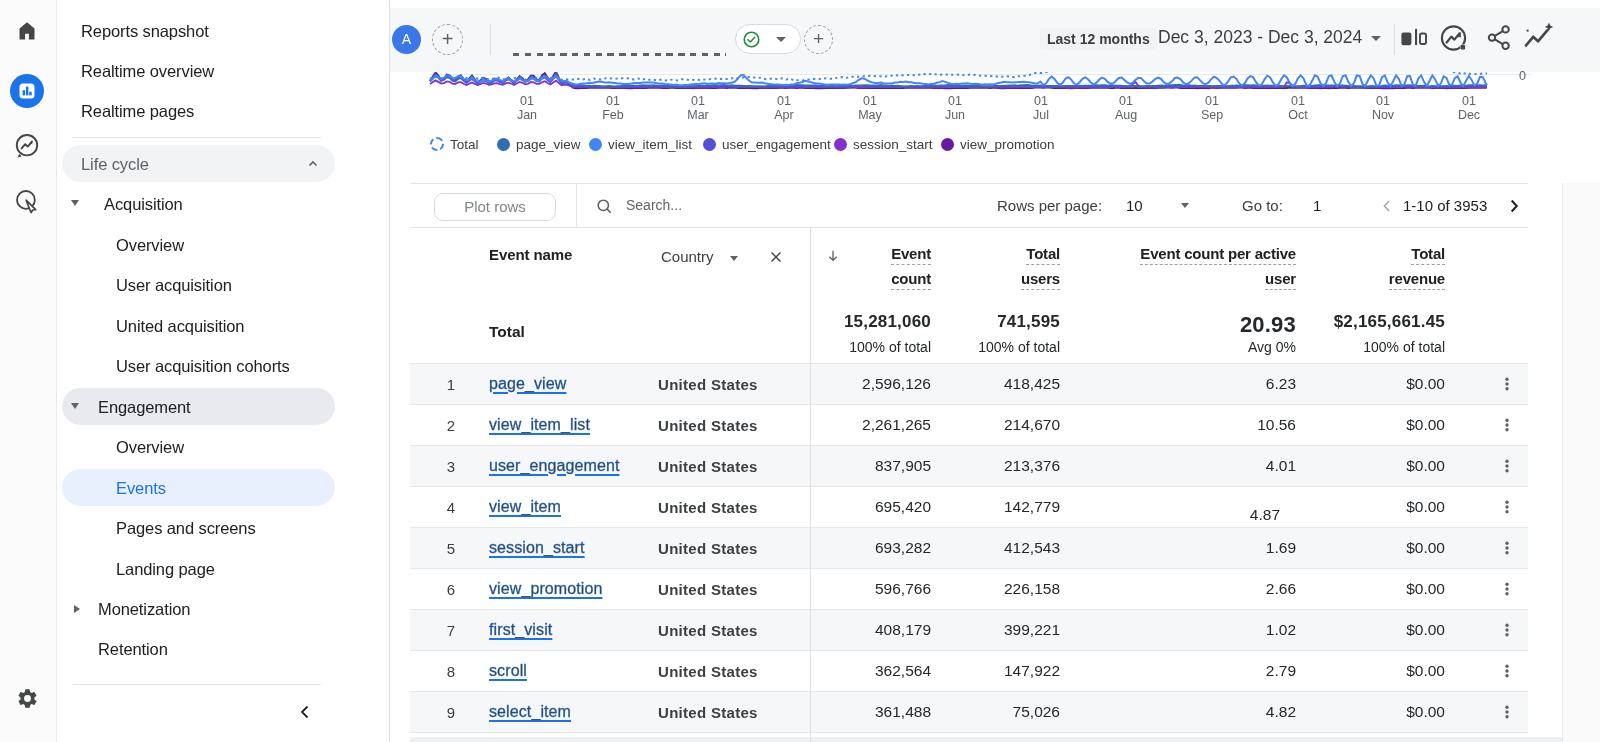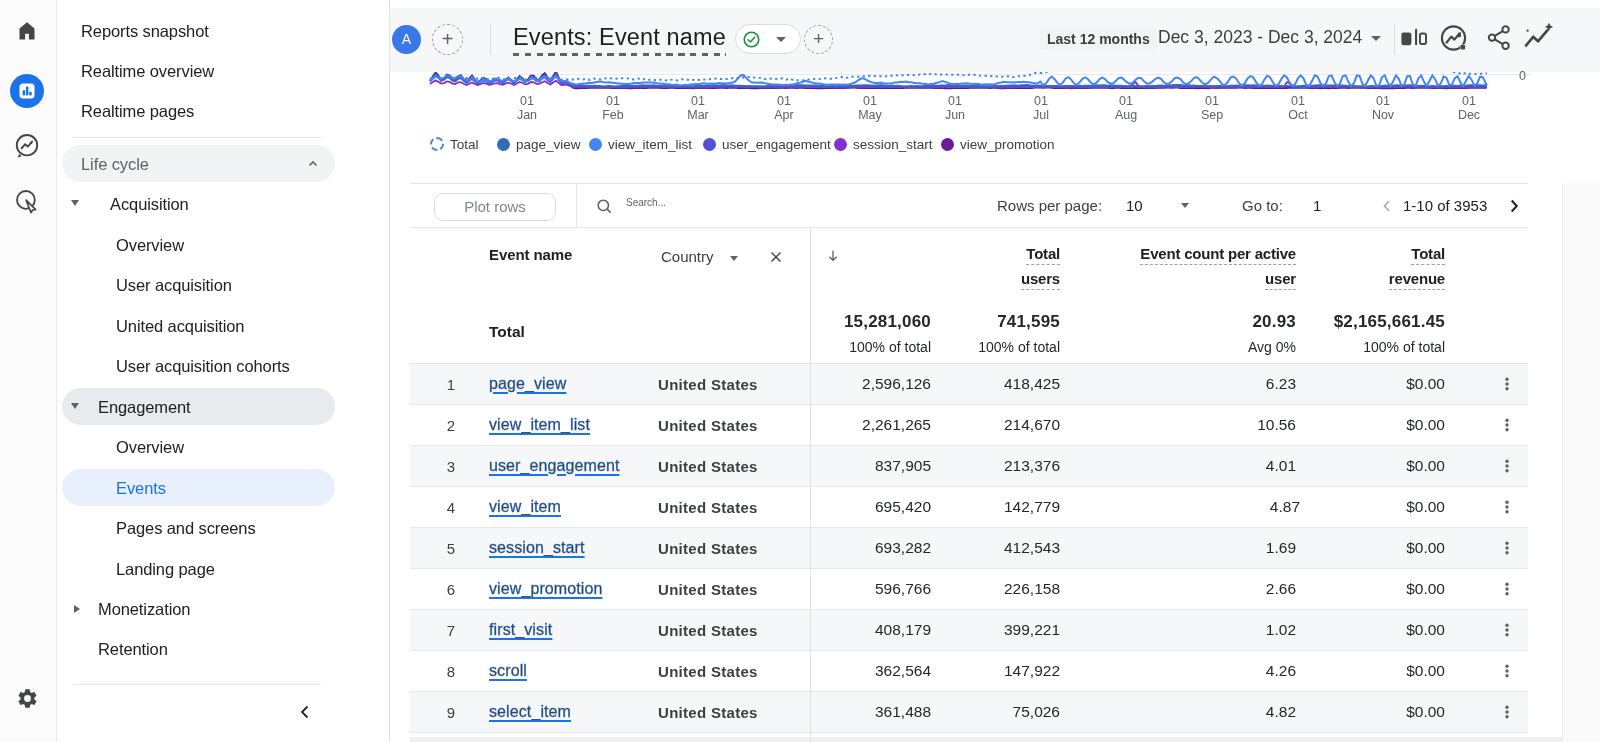--- a/index.html
+++ b/index.html
@@ -59,21 +59,21 @@
   <div class="navitem" style="left:24px;top:22px;">Reports snapshot</div>
   <div class="navitem" style="left:24px;top:62px;">Realtime overview</div>
   <div class="navitem" style="left:24px;top:102px;">Realtime pages</div>
   <div style="position:absolute;left:16px;top:137px;width:248px;height:1px;background:#e3e6e8;"></div>
   <div class="pill" style="top:145px;background:#f1f3f4;"></div>
   <div class="navitem" style="left:24px;top:154.5px;color:#5f6368;">Life cycle</div>
   <svg width="12" height="12" viewBox="0 0 12 12" style="position:absolute;left:250px;top:158px;" fill="none" stroke="#5f6368" stroke-width="1.6">
       <path d="M2.5 7.5 6 4l3.5 3.5"></path>
     </svg>
   <div class="tri" style="left:14px;top:200px;border-left:4.5px solid transparent;border-right:4.5px solid transparent;border-top:6px solid #5f6368;"></div>
-  <div class="navitem" style="left:53px;top:195px;text-align:center;">Acquisition</div>
+  <div class="navitem" style="left:47px;top:195px;text-align:center;">Acquisition</div>
   <div class="navitem" style="left:59px;top:235.5px;">Overview</div>
   <div class="navitem" style="left:59px;top:276px;text-align:center;">User acquisition</div>
   <div class="navitem" style="left:59px;top:316.5px;">United acquisition</div>
   <div class="navitem" style="left:59px;top:357px;">User acquisition cohorts</div>
   <div class="pill" style="top:388px;background:#e9eaee;"></div>
   <div class="tri" style="left:14px;top:403px;border-left:4.5px solid transparent;border-right:4.5px solid transparent;border-top:6px solid #5f6368;"></div>
   <div class="navitem" style="left:41px;top:397.5px;">Engagement</div>
   <div class="navitem" style="left:59px;top:438px;">Overview</div>
   <div class="pill" style="top:469px;background:#e8f0fe;"></div>
   <div class="navitem" style="left:59px;top:478.5px;color:#1a73e8;">Events</div>
@@ -87,21 +87,20 @@
       <path d="M10.5 2.5 5 8l5.5 5.5"></path>
     </svg>
 </div>
 
 <div class="main">
   <div class="hdrband"></div>
 
   <div style="position:absolute;left:2px;top:25px;width:29px;height:29px;border-radius:50%;background:#3b78e7;color:#fff;font-size:14px;text-align:center;line-height:29px;">A</div>
   <div style="position:absolute;left:42px;top:24px;width:31px;height:31px;border-radius:50%;border:1.6px dashed #9aa0a6;color:#5f6368;font-size:20px;font-weight:300;text-align:center;line-height:28px;">+</div>
   <div style="position:absolute;left:100px;top:24px;width:1px;height:31px;background:#dadce0;"></div>
-  <div style="position:absolute;left:123px;top:24px;font-size:23.5px;color:#202124;letter-spacing:0.15px;">Events: Event name</div>
     <div style="position:absolute;left:123px;top:53px;width:213px;height:2.6px;background:repeating-linear-gradient(90deg,#5f6368 0 6.5px,transparent 6.5px 11.8px);"></div>
   <div style="position:absolute;left:345px;top:24px;width:66px;height:30px;border-radius:15px;border:1px solid #dadce0;background:#fff;"></div>
   <svg width="19" height="19" viewBox="0 0 24 24" style="position:absolute;left:352px;top:30px;" fill="none" stroke="#1e8e3e" stroke-width="2">
       <circle cx="12" cy="12" r="9.2"></circle>
       <path d="m7.6 12.3 2.9 2.9 5.6-6" stroke-linecap="round" stroke-linejoin="round"></path>
     </svg>
   <div class="tri" style="left:386px;top:37px;border-left:5px solid transparent;border-right:5px solid transparent;border-top:5.5px solid #5f6368;"></div>
   <div style="position:absolute;left:414px;top:25px;width:29px;height:29px;border-radius:50%;border:1.6px dashed #9aa0a6;color:#5f6368;font-size:19px;font-weight:300;text-align:center;line-height:26px;">+</div>
 
   <div style="position:absolute;left:650px;top:28px;height:22px;background:#f1f3f4;border-radius:4px;padding:0 7px;font-size:14px;font-weight:bold;color:#3c4043;line-height:22px;">Last 12 months</div>
@@ -195,21 +194,21 @@
     </div>
 
   <div class="tablewrap">
 
     <div style="position:absolute;left:24px;top:9px;width:122px;height:28px;border:1px solid #dadce0;border-radius:9px;color:#80868b;font-size:15px;text-align:center;line-height:26px;">Plot rows</div>
     <div style="position:absolute;left:166px;top:0px;width:1px;height:43px;background:#e3e6e8;"></div>
     <svg width="19" height="19" viewBox="0 0 24 24" style="position:absolute;left:185px;top:13px;" fill="none" stroke="#5f6368" stroke-width="2">
         <circle cx="10.5" cy="10.5" r="6.5"></circle>
         <path d="m15.3 15.3 4.6 4.6"></path>
       </svg>
-    <div style="position:absolute;left:216px;top:13px;font-size:10px;color:#5f6368;">Search...</div>
+    <div style="position:absolute;left:216px;top:13px;font-size:14px;color:#5f6368;">Search...</div>
     <div style="position:absolute;left:587px;top:13px;font-size:15px;color:#3c4043;">Rows per page:</div>
     <div style="position:absolute;left:716px;top:13px;font-size:15px;color:#202124;">10</div>
     <div class="tri" style="left:771px;top:19px;border-left:4.5px solid transparent;border-right:4.5px solid transparent;border-top:5px solid #5f6368;"></div>
     <div style="position:absolute;left:832px;top:13px;font-size:15px;color:#3c4043;">Go to:</div>
     <div style="position:absolute;left:903px;top:13px;font-size:15px;color:#202124;">1</div>
     <svg width="20" height="20" viewBox="0 0 24 24" style="position:absolute;left:967px;top:12px;" fill="none" stroke="#aaafb3" stroke-width="2.2">
         <path d="M14.5 6 9 12l5.5 6"></path>
       </svg>
     <div style="position:absolute;left:993px;top:13px;font-size:15px;color:#202124;">1-10 of 3953</div>
     <svg width="22" height="22" viewBox="0 0 24 24" style="position:absolute;left:1093px;top:11px;" fill="none" stroke="#202124" stroke-width="2.2">
@@ -221,30 +220,31 @@
 
     <div style="position:absolute;left:79px;top:62px;font-size:15px;font-weight:bold;color:#202124;letter-spacing:-0.1px;">Event name</div>
     <div style="position:absolute;left:251px;top:64px;font-size:15px;color:#3c4043;">Country</div>
     <div class="tri" style="left:320px;top:72px;border-left:4.5px solid transparent;border-right:4.5px solid transparent;border-top:5px solid #5f6368;"></div>
     <svg width="16" height="16" viewBox="0 0 16 16" style="position:absolute;left:358px;top:65px;" fill="none" stroke="#3c4043" stroke-width="1.4">
         <path d="M3.5 3.5l9 9M12.5 3.5l-9 9"></path>
       </svg>
     <svg width="16" height="16" viewBox="0 0 24 24" style="position:absolute;left:415px;top:64px;" fill="none" stroke="#5f6368" stroke-width="2">
         <path d="M12 4v14M6.5 13 12 18.5 17.5 13"></path>
       </svg>
+    <div class="colh" style="right:597px;top:58px;width:150px;"><span>Event</span><br><span>count</span></div>
     <div class="colh" style="right:468px;top:58px;width:150px;"><span>Total</span><br><span>users</span></div>
     <div class="colh" style="right:232px;top:58px;width:260px;"><span>Event count per active</span><br><span>user</span></div>
     <div class="colh" style="right:83px;top:58px;width:150px;"><span>Total</span><br><span>revenue</span></div>
 
     <div style="position:absolute;left:79px;top:139px;font-size:15.5px;font-weight:bold;color:#202124;">Total</div>
     <div class="met" style="position:absolute;right:597px;top:128px;font-size:17px;font-weight:bold;color:#202124;letter-spacing:0.2px;">15,281,060</div>
     <div class="met subm" style="position:absolute;right:597px;top:154.5px;">100% of total</div>
     <div class="met" style="position:absolute;right:468px;top:128px;font-size:17px;font-weight:bold;color:#202124;letter-spacing:0.2px;">741,595</div>
     <div class="met subm" style="position:absolute;right:468px;top:154.5px;">100% of total</div>
-    <div class="met" style="position:absolute;right:232px;top:128px;font-size:17px;font-weight:bold;color:#202124;letter-spacing:0.2px;text-align:center;">20.93</div>
+    <div class="met" style="position:absolute;right:232px;top:128px;font-size:22px;font-weight:bold;color:#202124;letter-spacing:0.2px;text-align:center;">20.93</div>
     <div class="met subm" style="position:absolute;right:232px;top:154.5px;">Avg 0%</div>
     <div class="met" style="position:absolute;right:83px;top:128px;font-size:17px;font-weight:bold;color:#202124;letter-spacing:0.2px;">$2,165,661.45</div>
     <div class="met subm" style="position:absolute;right:83px;top:154.5px;">100% of total</div>
   </div>
   <div style="position:absolute;left:20px;top:362.8px;width:1118px;height:1px;background:#e3e6e8;"></div>
   <div class="trow rodd" style="top:363.5px;">
 <span class="num" style="right:1073px;">1</span>
 <a class="lnk" style="left:79px;">page_view</a>
 <span class="ctry" style="left:248px;">United States</span>
 <span class="met" style="right:597px;">2,596,126</span>
@@ -290,21 +290,21 @@
           <circle cx="8" cy="12.7" r="1.7" fill="#5f6368"></circle>
         </svg>
       </span>
 </div>
     <div class="trow reven" style="top:486.8px;">
 <span class="num" style="right:1073px;">4</span>
 <a class="lnk" style="left:79px;">view_item</a>
 <span class="ctry" style="left:248px;">United States</span>
 <span class="met" style="right:597px;">695,420</span>
 <span class="met" style="right:468px;">142,779</span>
-<span class="met" style="right:228px;">4.87</span>
+<span class="met" style="right:248px;margin-top:8px;">4.87</span>
 <span class="met" style="right:83px;">$0.00</span>
 <span class="kebab" style="right:13px;">
         <svg width="16" height="16" viewBox="0 0 16 16">
           <circle cx="8" cy="3.3" r="1.7" fill="#5f6368"></circle>
           <circle cx="8" cy="8" r="1.7" fill="#5f6368"></circle>
           <circle cx="8" cy="12.7" r="1.7" fill="#5f6368"></circle>
         </svg>
       </span>
 </div>
     <div class="trow rodd" style="top:527.9px;">
@@ -354,21 +354,21 @@
           <circle cx="8" cy="12.7" r="1.7" fill="#5f6368"></circle>
         </svg>
       </span>
 </div>
     <div class="trow reven" style="top:651.2px;">
 <span class="num" style="right:1073px;">8</span>
 <a class="lnk" style="left:79px;">scroll</a>
 <span class="ctry" style="left:248px;">United States</span>
 <span class="met" style="right:597px;">362,564</span>
 <span class="met" style="right:468px;">147,922</span>
-<span class="met" style="right:232px;">4.26</span>
+<span class="met" style="right:232px;">2.79</span>
 <span class="met" style="right:83px;">$0.00</span>
 <span class="kebab" style="right:13px;">
         <svg width="16" height="16" viewBox="0 0 16 16">
           <circle cx="8" cy="3.3" r="1.7" fill="#5f6368"></circle>
           <circle cx="8" cy="8" r="1.7" fill="#5f6368"></circle>
           <circle cx="8" cy="12.7" r="1.7" fill="#5f6368"></circle>
         </svg>
       </span>
 </div>
     <div class="trow rodd" style="top:692.3px;">

